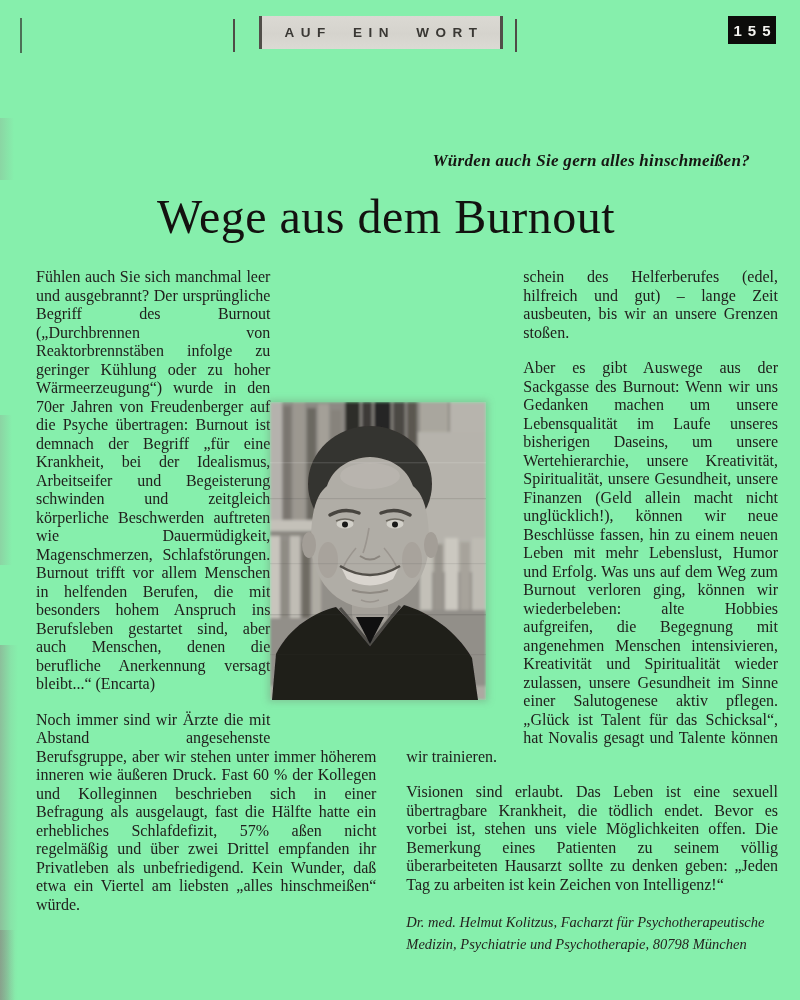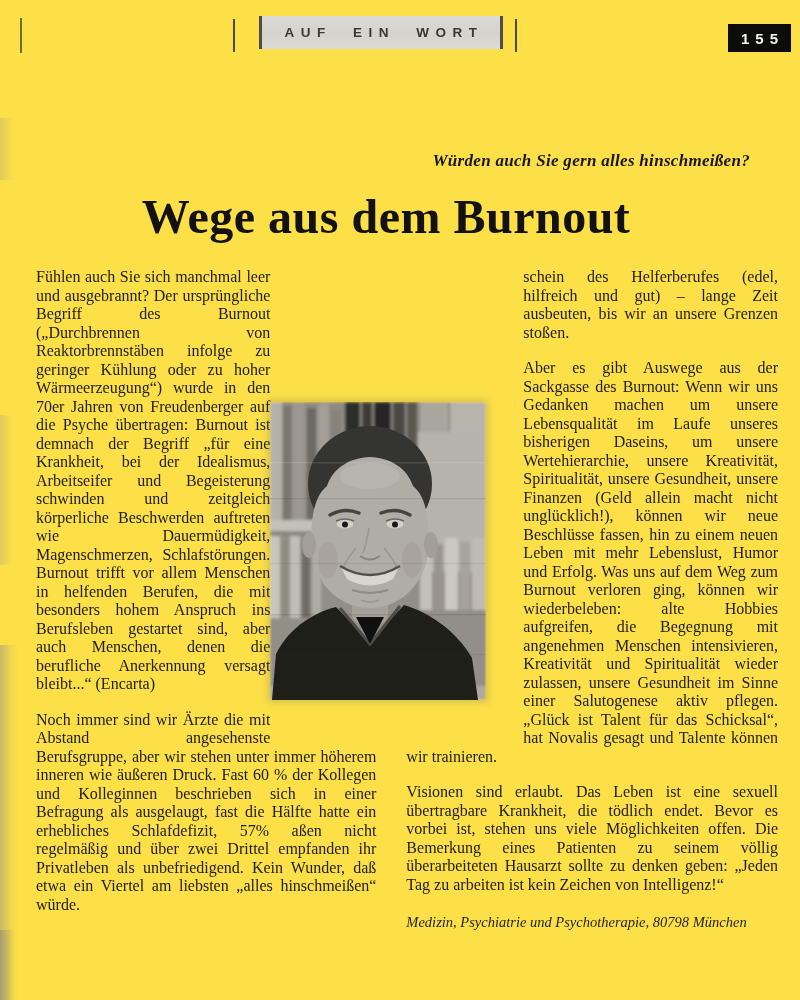--- a/index.html
+++ b/index.html
@@ -3,57 +3,57 @@
 <meta charset="utf-8">
 <style>
   html,body{margin:0;padding:0;}
   body{
     width:800px;height:1000px;
     background:#fcfcfa;
     font-family:"Liberation Serif", serif;
     color:#21201d;
     -webkit-font-smoothing:antialiased;
   }
-  .page{position:relative;width:800px;height:1000px;overflow:hidden;background:#fde047;}
+  .page{position:relative;width:800px;height:1000px;overflow:hidden;background:#86efac;}
 
   
   .tick{position:absolute;width:2px;background:#4f4c47;}
   .tick-a{left:233px;top:19px;height:33px;}
   .tick-b{left:515px;top:19px;height:33px;}
   .tick-page-left{left:20px;top:18px;height:35px;background:rgba(45,43,40,.65);}
   .section-box{
     position:absolute;left:259px;top:16px;width:238px;height:33px;
     background:linear-gradient(180deg,#dbd9d3 0%,#d5d3cd 55%,#dcdad4 100%);
     border-left:3px solid #514e49;border-right:3px solid #514e49;
     display:flex;align-items:center;justify-content:center;
   }
   .section-label{
     font-family:"Liberation Sans", sans-serif;
     font-size:13.5px;font-weight:700;color:#3a3834;
     letter-spacing:6.5px;word-spacing:11px;
     padding-left:6px;white-space:nowrap;
   }
   .pagenum{
-    position:absolute;left:728px;top:24px;width:63px;height:28px;
+    position:absolute;left:728px;top:16px;width:48px;height:28px;
     background:#0c0c0a;color:#f4f3ef;
     display:flex;align-items:center;justify-content:center;
     font-family:"Liberation Sans", sans-serif;font-weight:700;font-size:15px;
     letter-spacing:6px;
   }
   .pagenum span{padding-left:6px;}
 
   
   .kicker{
     position:absolute;left:0;top:151px;width:750px;
     text-align:right;font-size:17px;font-weight:700;font-style:italic;
     color:#171613;letter-spacing:.3px;
   }
   .title{
     position:absolute;left:0;top:189px;width:772px;margin:0;
-    text-align:center;font-size:48px;font-weight:700;color:#131210;
+    text-align:center;font-size:48px;font-weight:400;color:#131210;
     letter-spacing:.5px;
   }
 
   
   .content{
     position:absolute;left:20px;top:268px;width:758px;
     display:flex;gap:30px;
     font-size:16px;line-height:18.5px;text-align:justify;
     hyphens:none;
   }
@@ -107,20 +107,21 @@
       <div class="spacer-left"></div>
       <p>Fühlen auch Sie sich manchmal leer und ausgebrannt? Der ursprüngliche Begriff des Burnout („Durchbrennen von Reaktorbrennstäben infolge zu geringer Kühlung oder zu hoher Wärmeerzeugung“) wurde in den 70er Jahren von Freudenberger auf die Psyche übertragen: Burnout ist demnach der Begriff „für eine Krankheit, bei der Idealismus, Arbeitseifer und Begeisterung schwinden und zeitgleich körperliche Beschwerden auftreten wie Dauermüdigkeit, Magenschmerzen, Schlafstörungen. Burnout trifft vor allem Menschen in helfenden Berufen, die mit besonders hohem Anspruch ins Berufsleben gestartet sind, aber auch Menschen, denen die berufliche Anerkennung versagt bleibt...“ (Encarta)</p>
       <p>Noch immer sind wir Ärzte die mit Abstand angesehenste Berufsgruppe, aber wir stehen unter immer höherem inneren wie äußeren Druck. Fast 60 % der Kollegen und Kolleginnen beschrieben sich in einer Befragung als ausgelaugt, fast die Hälfte hatte ein erhebliches Schlafdefizit, 57% aßen nicht regelmäßig und über zwei Drittel empfanden ihr Privatleben als unbefriedigend. Kein Wunder, daß etwa ein Viertel am liebsten „alles hinschmeißen“ würde.</p>
     </div>
     <div class="col-right">
       <div class="spacer-right"></div>
       <p>schein des Helferberufes (edel, hilfreich und gut) – lange Zeit ausbeuten, bis wir an unsere Grenzen stoßen.</p>
       <p>Aber es gibt Auswege aus der Sackgasse des Burnout: Wenn wir uns Gedanken machen um unsere Lebensqualität im Laufe unseres bisherigen Daseins, um unsere Wertehierarchie, unsere Kreativität, Spiritualität, unsere Gesundheit, unsere Finanzen (Geld allein macht nicht unglücklich!), können wir neue Beschlüsse fassen, hin zu einem neuen Leben mit mehr Lebenslust, Humor und Erfolg. Was uns auf dem Weg zum Burnout verloren ging, können wir wiederbeleben: alte Hobbies aufgreifen, die Begegnung mit angenehmen Menschen intensivieren, Kreativität und Spiritualität wieder zulassen, unsere Gesundheit im Sinne einer Salutogenese aktiv pflegen. „Glück ist Talent für das Schicksal“, hat Novalis gesagt und Talente können wir trainieren.</p>
       <p>Visionen sind erlaubt. Das Leben ist eine sexuell übertragbare Krankheit, die tödlich endet. Bevor es vorbei ist, stehen uns viele Möglichkeiten offen. Die Bemerkung eines Patienten zu seinem völlig überarbeiteten Hausarzt sollte zu denken geben: „Jeden Tag zu arbeiten ist kein Zeichen von Intelligenz!“</p>
       <div class="author">
+        <div>Dr. med. Helmut Kolitzus, Facharzt für Psychotherapeutische</div>
         <div>Medizin, Psychiatrie und Psychotherapie, 80798 München</div>
       </div>
     </div>
   </div>
 
   <div class="photo">
     <svg width="216" height="298" viewBox="0 0 216 298" xmlns="http://www.w3.org/2000/svg">
       <defs>
         <filter id="soft1" x="-10%" y="-10%" width="120%" height="120%">
             <feGaussianBlur stdDeviation="1.4"></feGaussianBlur>

